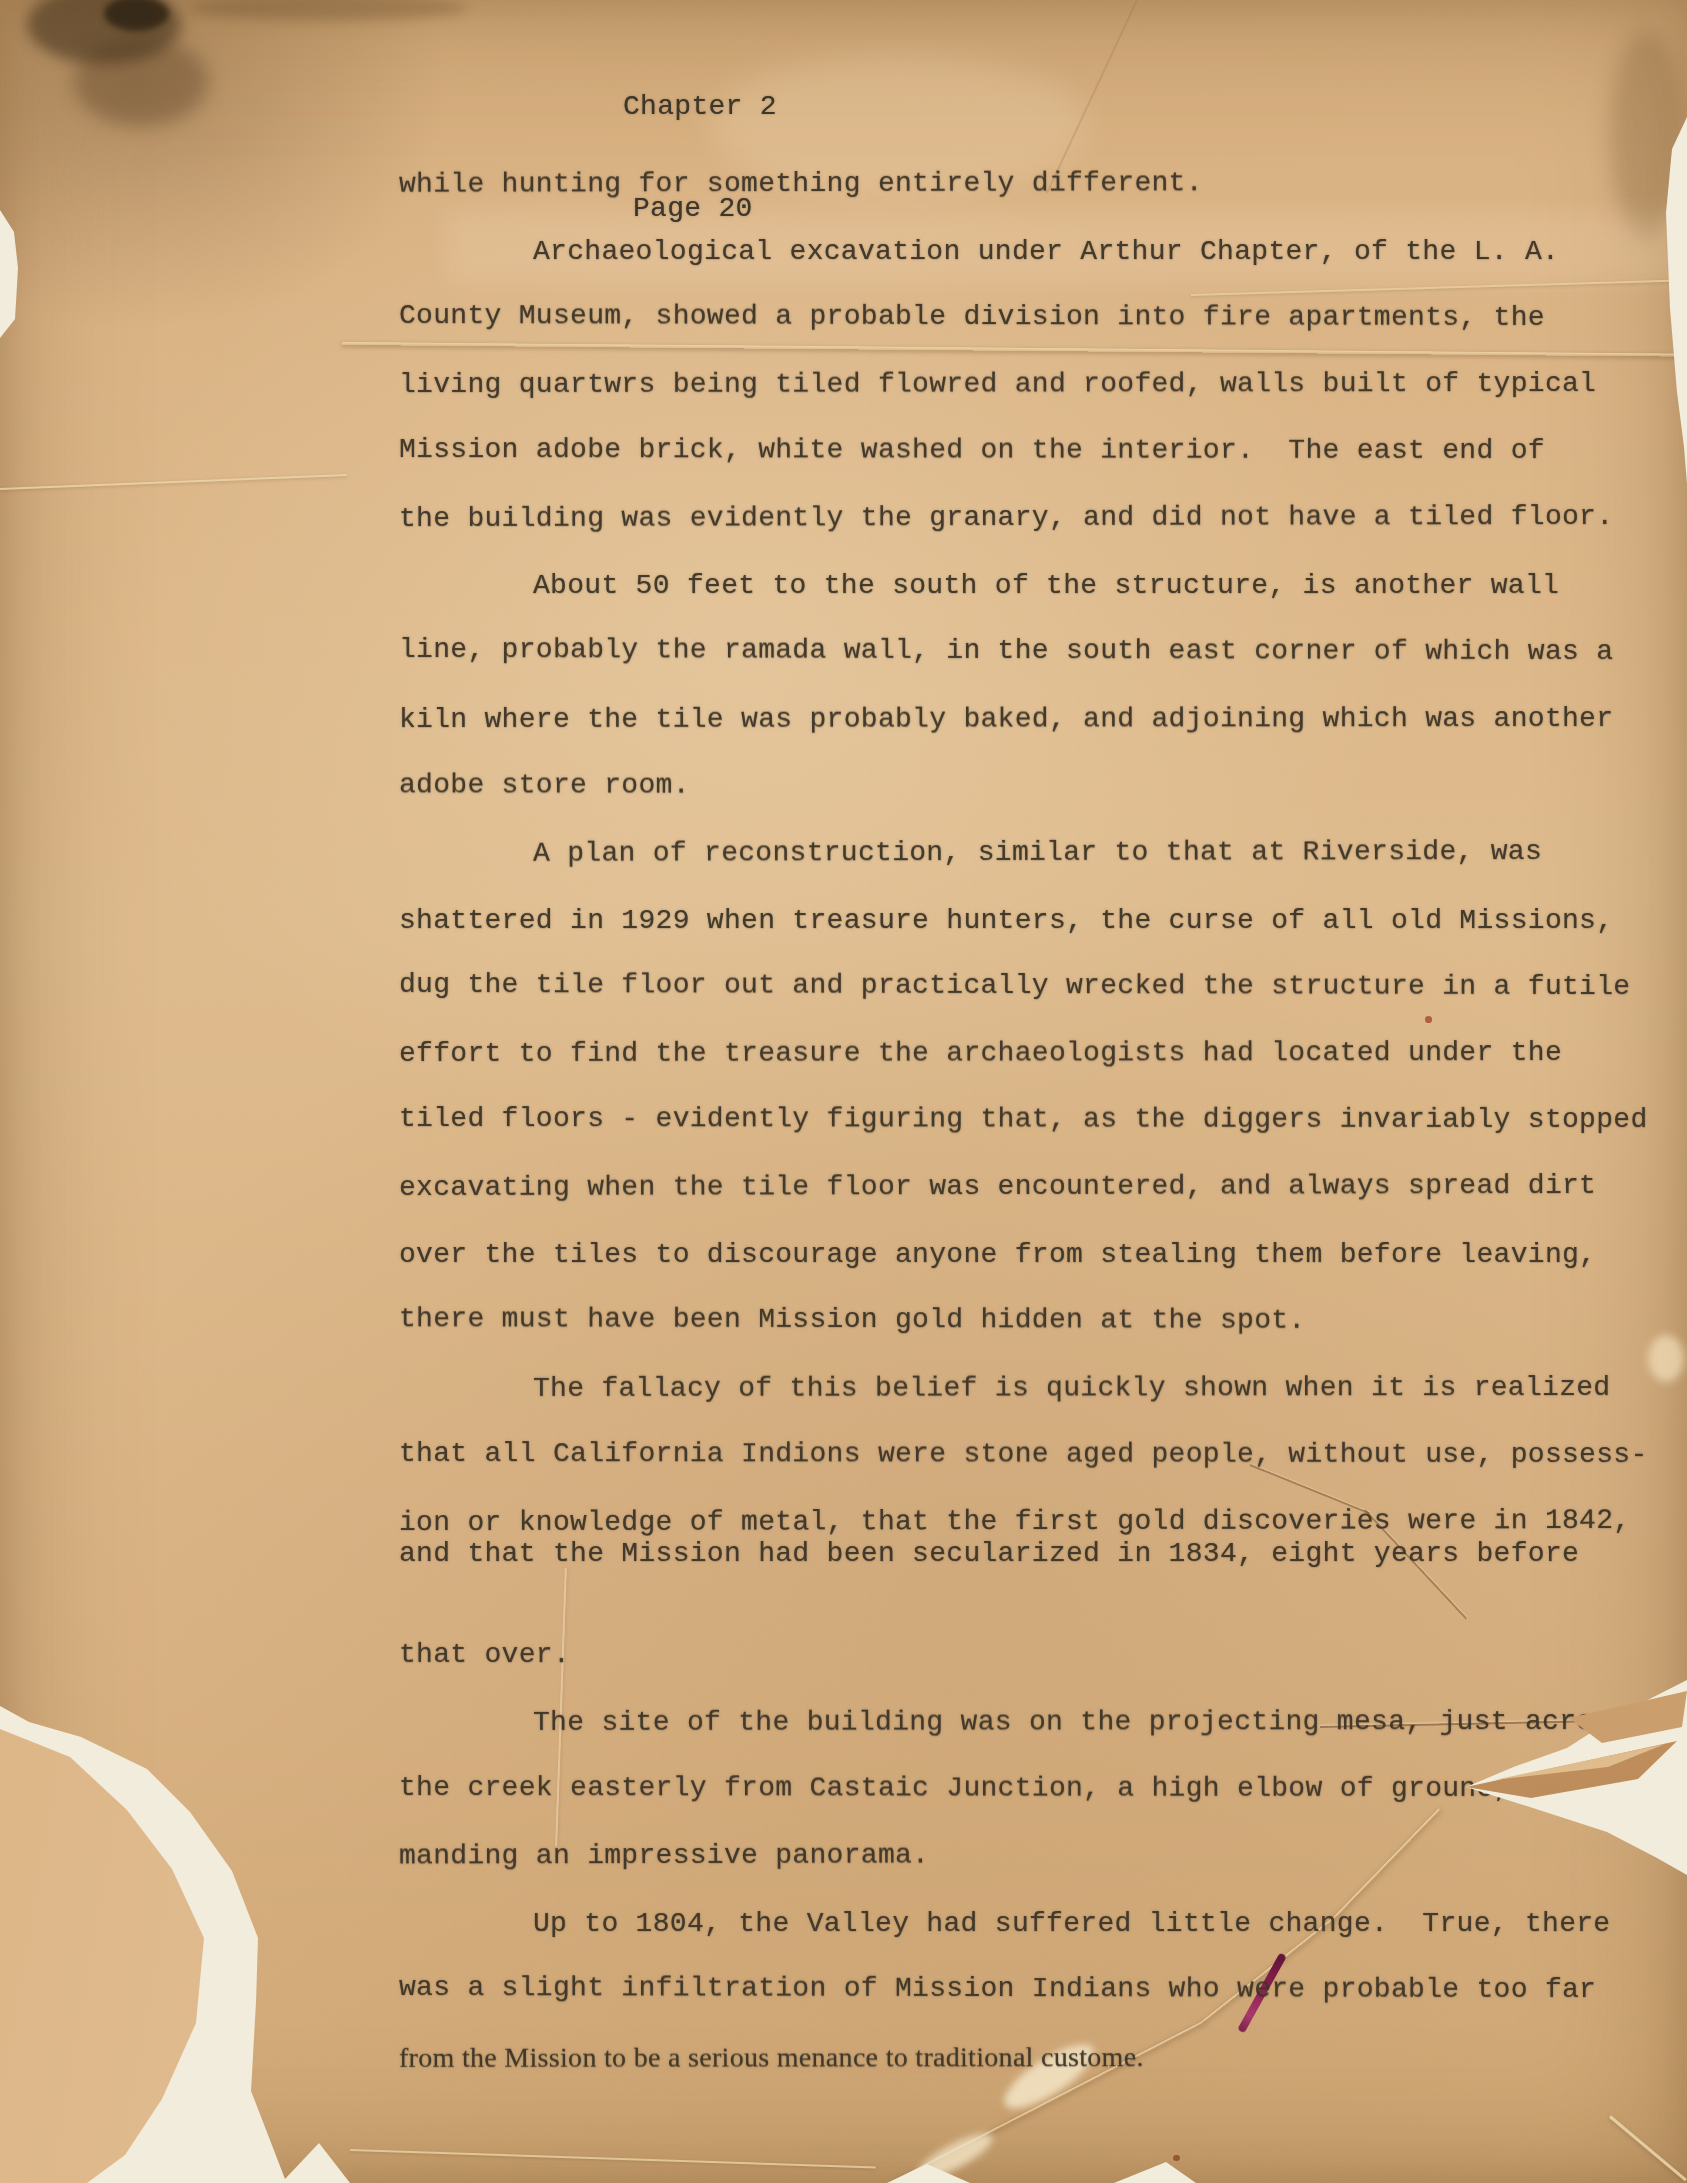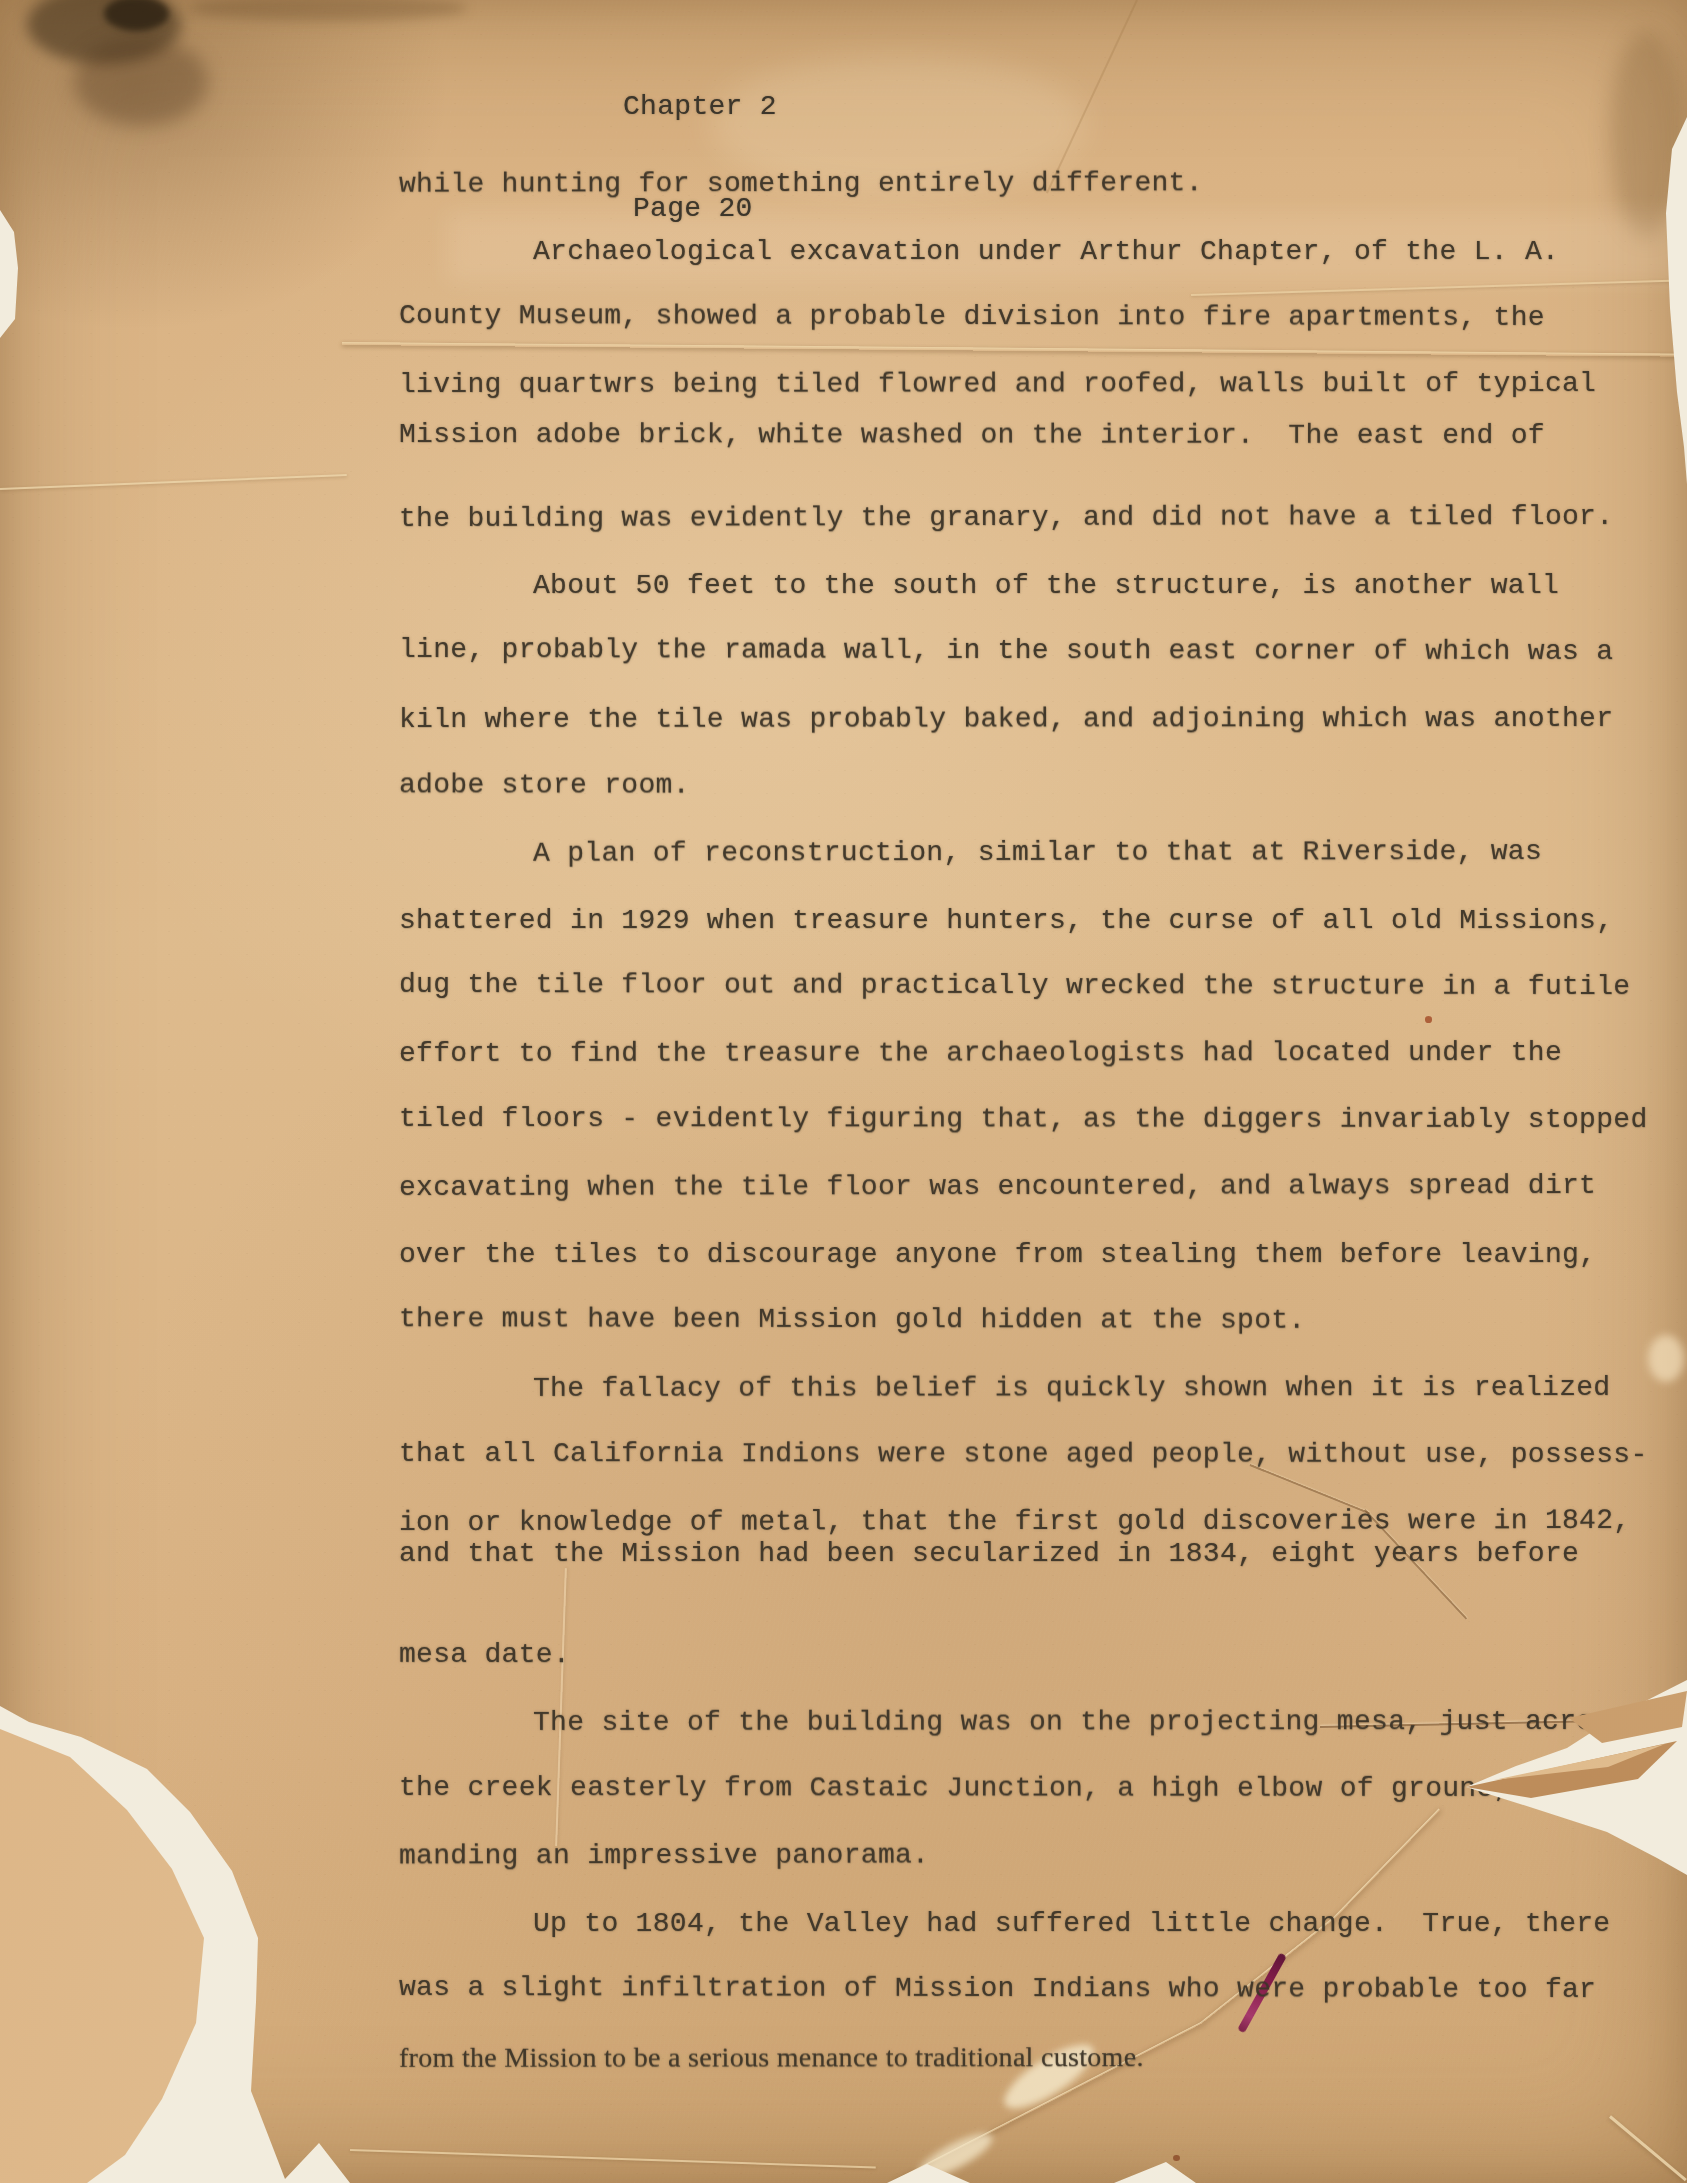--- a/index.html
+++ b/index.html
@@ -153,39 +153,39 @@
     <div class="header">
       <div class="h1">Chapter 2</div>
       <div class="h2">Page 20</div>
     </div>
 
     <div class="typed">
         <div class="tline" style="top: 0px; transform: translateY(0px) rotate(-0.1deg);">while hunting for something entirely different.</div>
         <div class="tline ind" style="top: 67px; transform: translateY(1px) rotate(0deg);">Archaeological excavation under Arthur Chapter, of the L. A.</div>
         <div class="tline" style="top: 134px; transform: translateY(-1px) rotate(0.1deg);">County Museum, showed a probable division into fire apartments, the</div>
         <div class="tline" style="top: 200px; transform: translateY(0.5px) rotate(-0.05deg);">living quartwrs being tiled flowred and roofed, walls built of typical</div>
-        <div class="tline" style="top: 252px; transform: translateY(-0.5px) rotate(0.05deg);">Mission adobe brick, white washed on the interior.  The east end of</div>
+        <div class="tline" style="top: 267px; transform: translateY(-0.5px) rotate(0.05deg);">Mission adobe brick, white washed on the interior.  The east end of</div>
         <div class="tline" style="top: 334px; transform: translateY(0px) rotate(-0.1deg);">the building was evidently the granary, and did not have a tiled floor.</div>
         <div class="tline ind" style="top: 401px; transform: translateY(1px) rotate(0deg);">About 50 feet to the south of the structure, is another wall</div>
         <div class="tline" style="top: 468px; transform: translateY(-1px) rotate(0.1deg);">line, probably the ramada wall, in the south east corner of which was a</div>
         <div class="tline" style="top: 535px; transform: translateY(0.5px) rotate(-0.05deg);">kiln where the tile was probably baked, and adjoining which was another</div>
         <div class="tline" style="top: 602px; transform: translateY(-0.5px) rotate(0.05deg);">adobe store room.</div>
         <div class="tline ind" style="top: 669px; transform: translateY(0px) rotate(-0.1deg);">A plan of reconstruction, similar to that at Riverside, was</div>
         <div class="tline" style="top: 736px; transform: translateY(1px) rotate(0deg);">shattered in 1929 when treasure hunters, the curse of all old Missions,</div>
         <div class="tline" style="top: 803px; transform: translateY(-1px) rotate(0.1deg);">dug the tile floor out and practically wrecked the structure in a futile</div>
         <div class="tline" style="top: 869px; transform: translateY(0.5px) rotate(-0.05deg);">effort to find the treasure the archaeologists had located under the</div>
         <div class="tline" style="top: 936px; transform: translateY(-0.5px) rotate(0.05deg);">tiled floors - evidently figuring that, as the diggers invariably stopped</div>
         <div class="tline" style="top: 1003px; transform: translateY(0px) rotate(-0.1deg);">excavating when the tile floor was encountered, and always spread dirt</div>
         <div class="tline" style="top: 1070px; transform: translateY(1px) rotate(0deg);">over the tiles to discourage anyone from stealing them before leaving,</div>
         <div class="tline" style="top: 1137px; transform: translateY(-1px) rotate(0.1deg);">there must have been Mission gold hidden at the spot.</div>
         <div class="tline ind" style="top: 1204px; transform: translateY(0.5px) rotate(-0.05deg);">The fallacy of this belief is quickly shown when it is realized</div>
         <div class="tline" style="top: 1271px; transform: translateY(-0.5px) rotate(0.05deg);">that all California Indions were stone aged people, without use, possess-</div>
         <div class="tline" style="top: 1338px; transform: translateY(0px) rotate(-0.1deg);">ion or knowledge of metal, that the first gold discoveries were in 1842,</div>
         <div class="tline" style="top: 1369px; transform: translateY(1px) rotate(0deg);">and that the Mission had been secularized in 1834, eight years before</div>
-        <div class="tline" style="top: 1472px; transform: translateY(-1px) rotate(0.1deg);">mesa date.</div>
+        <div class="tline" style="top: 1472px; transform: translateY(-1px) rotate(0.1deg);">that over.</div>
         <div class="tline ind" style="top: 1538px; transform: translateY(0.5px) rotate(-0.05deg);">The site of the building was on the projecting mesa, just across</div>
         <div class="tline" style="top: 1605px; transform: translateY(-0.5px) rotate(0.05deg);">the creek easterly from Castaic Junction, a high elbow of groune, co</div>
         <div class="tline" style="top: 1672px; transform: translateY(0px) rotate(-0.1deg); text-align: right;">manding an impressive panorama.</div>
         <div class="tline ind" style="top: 1739px; transform: translateY(1px) rotate(0deg);">Up to 1804, the Valley had suffered little change.  True, there</div>
         <div class="tline" style="top: 1806px; transform: translateY(-1px) rotate(0.1deg);">was a slight infiltration of Mission Indians who were probable too far</div>
         <div class="tline" style="top: 1873px; transform: translateY(0.5px) rotate(-0.05deg); font-family: Liberation Serif, serif;">from the Mission to be a serious menance to traditional custome.</div>
       </div>
   </div>
 
   <div class="flap flap-left"></div>

